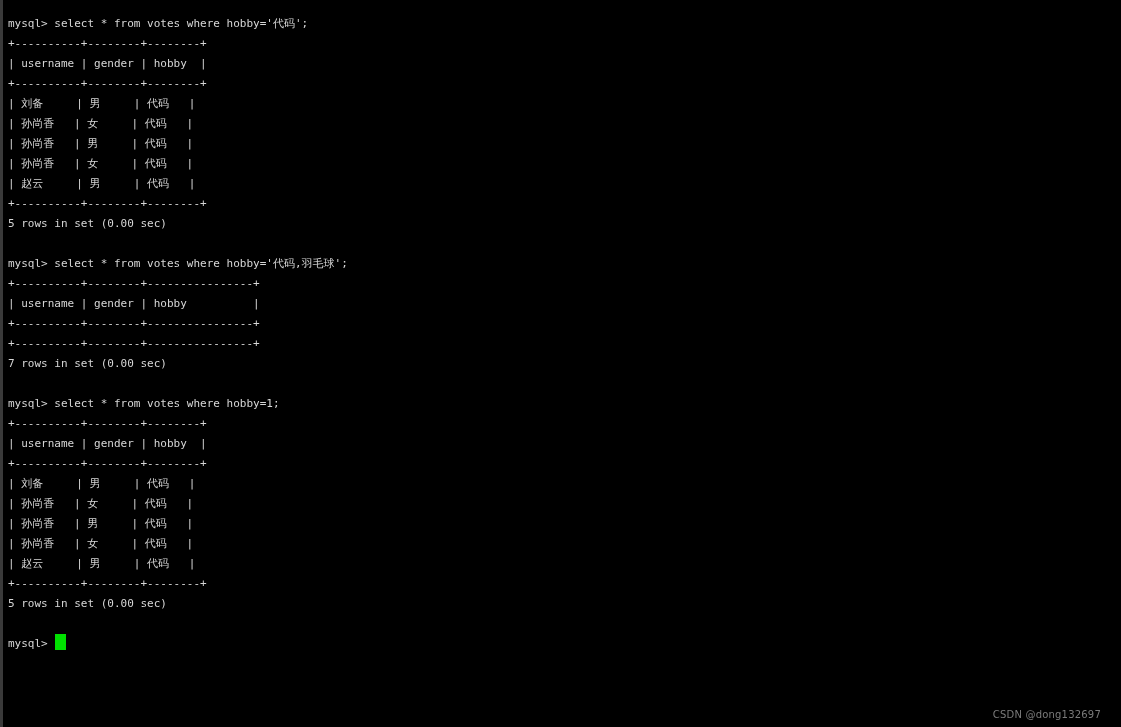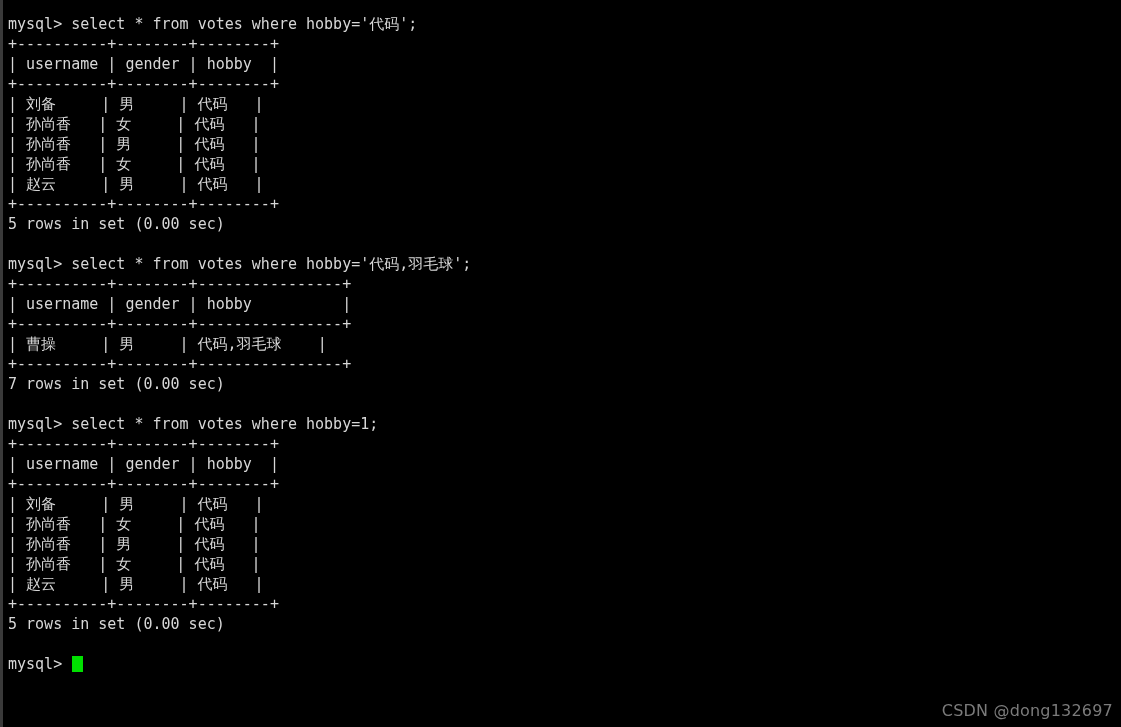--- a/index.html
+++ b/index.html
@@ -26,21 +26,21 @@
   #screen {
     position: absolute;
     left: 5px;
     top: 14px;
     right: 0;
     bottom: 0;
   }
   .line {
     height: 20px;
     line-height: 20px;
-    font-size: 15px;
+    font-size: 11px;
     color: #d7d7d7;
     white-space: pre;
     letter-spacing: 0px;
     font-family: "DejaVu Sans Mono", "Liberation Mono", monospace;
   }
   .line.blank {
     color: transparent;
   }
   .prompt-line {
     position: relative;
@@ -48,24 +48,24 @@
   .cursor-block {
     display: inline-block;
     width: 11px;
     height: 16px;
     background: #00e000;
     vertical-align: -3px;
     margin-left: 1px;
   }
   #watermark {
     position: absolute;
-    right: 8px;
+    right: 20px;
     bottom: 7px;
     font-family: "DejaVu Sans", "Liberation Sans", sans-serif;
-    font-size: 16px;
+    font-size: 10px;
     color: #7b7b7b;
     white-space: pre;
     letter-spacing: 0.2px;
   }
 </style>
 </head>
 <body>
 
 <div id="terminal">
 
@@ -80,21 +80,20 @@
       <div class="line">| 孙尚香   | 男     | 代码   |</div>
       <div class="line">| 孙尚香   | 女     | 代码   |</div>
       <div class="line">| 赵云     | 男     | 代码   |</div>
       <div class="line">+----------+--------+--------+</div>
       <div class="line">5 rows in set (0.00 sec)</div>
       <div class="line blank"></div>
       <div class="line">mysql&gt; select * from votes where hobby='代码,羽毛球';</div>
       <div class="line">+----------+--------+----------------+</div>
       <div class="line">| username | gender | hobby          |</div>
       <div class="line">+----------+--------+----------------+</div>
-      <div class="line">| 曹操     | 男     | 代码,羽毛球    |</div>
       <div class="line">+----------+--------+----------------+</div>
       <div class="line">7 rows in set (0.00 sec)</div>
       <div class="line blank"></div>
       <div class="line">mysql&gt; select * from votes where hobby=1;</div>
       <div class="line">+----------+--------+--------+</div>
       <div class="line">| username | gender | hobby  |</div>
       <div class="line">+----------+--------+--------+</div>
       <div class="line">| 刘备     | 男     | 代码   |</div>
       <div class="line">| 孙尚香   | 女     | 代码   |</div>
       <div class="line">| 孙尚香   | 男     | 代码   |</div>

